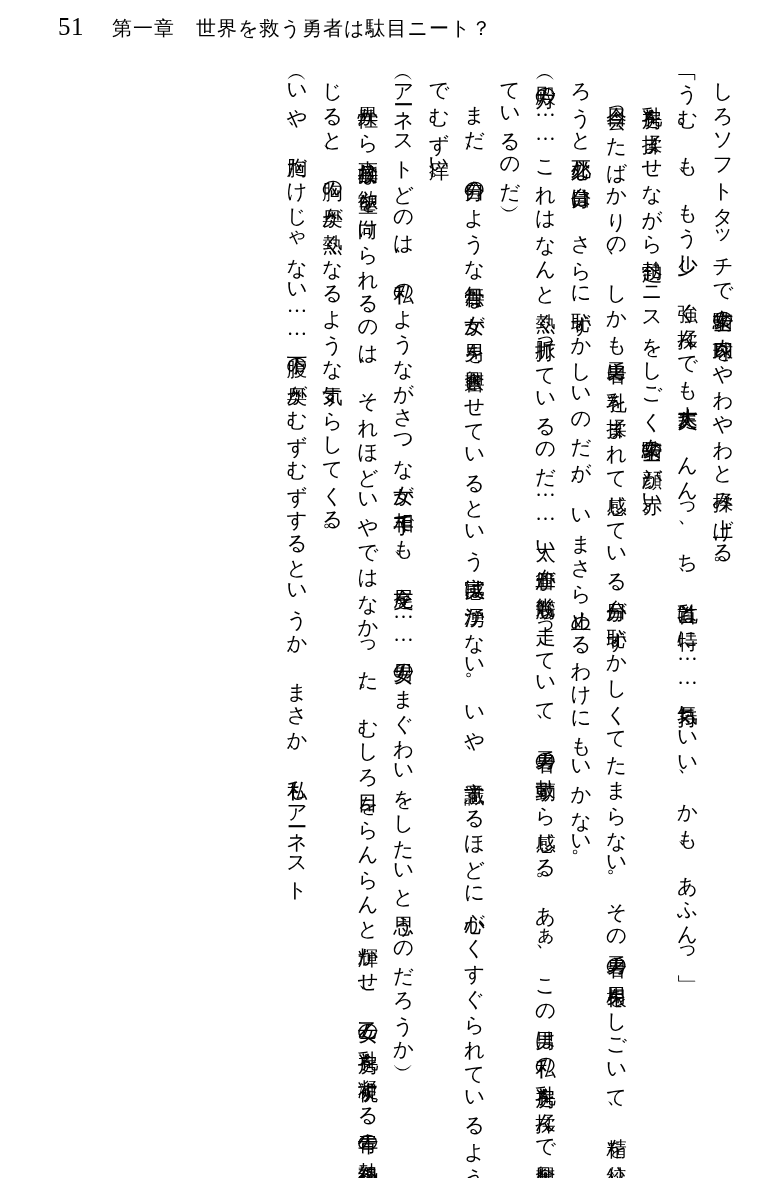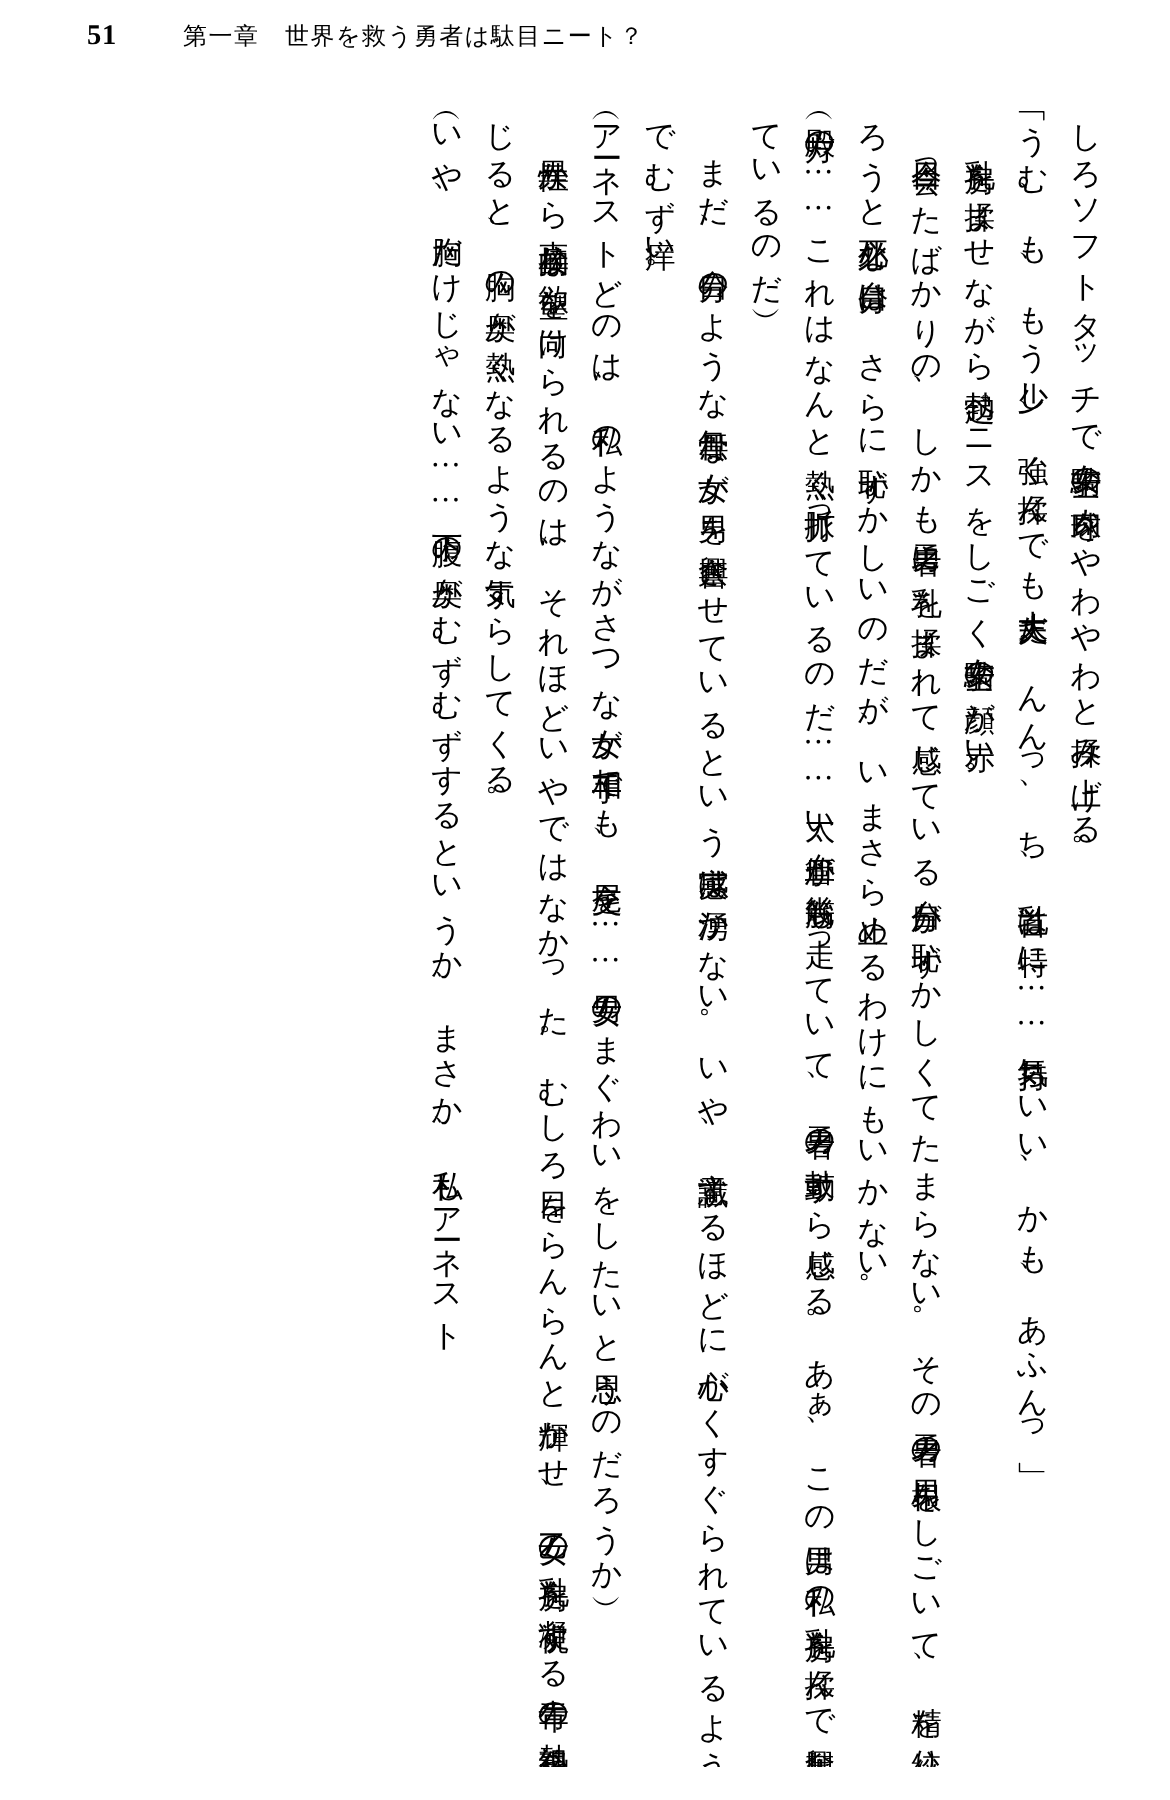--- a/index.html
+++ b/index.html
@@ -23,28 +23,28 @@
     top: 14px;
     left: 0;
     width: 780px;
     height: 40px;
     display: flex;
     align-items: baseline;
     box-sizing: border-box;
     padding-left: 58px;
   }
   .page-number {
-    font-size: 19px;
-    font-weight: bold;
+    font-size: 25px;
+    font-weight: normal;
     letter-spacing: 0.5px;
     line-height: 1;
   }
   .chapter-title {
-    font-size: 16px;
-    margin-left: 44px;
+    font-size: 20px;
+    margin-left: 28px;
     letter-spacing: 1px;
     line-height: 1;
     white-space: nowrap;
   }
 
   
   .body-text {
     position: absolute;
     top: 68px;
     left: 50px;

